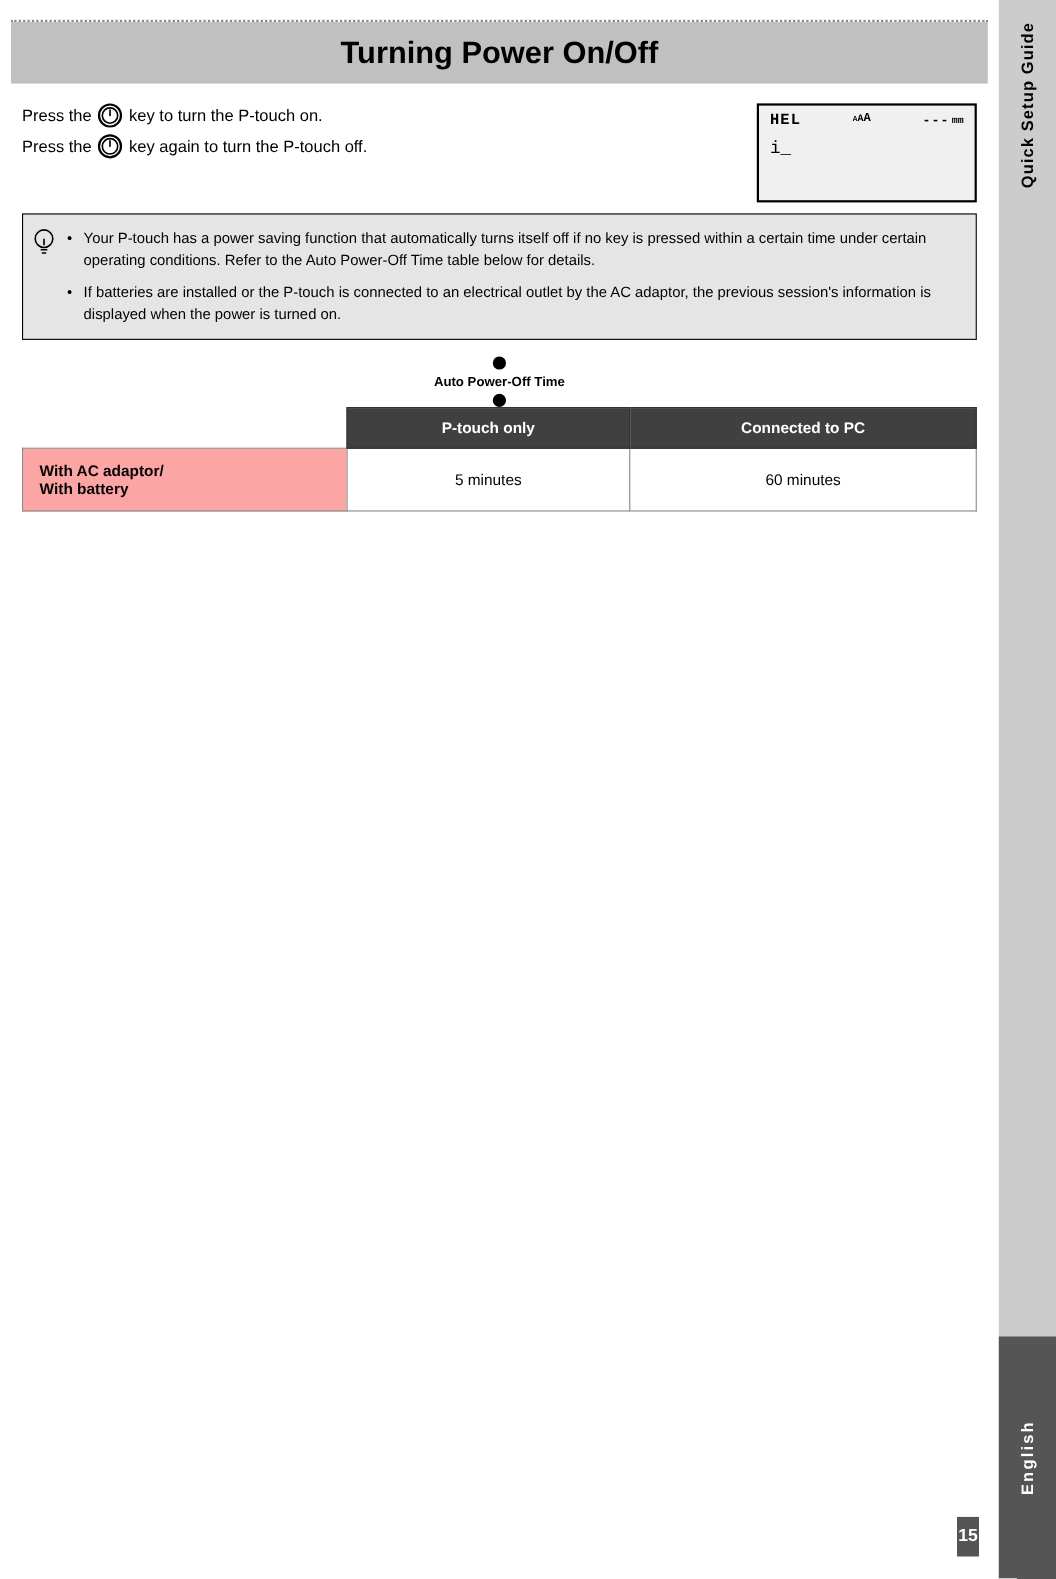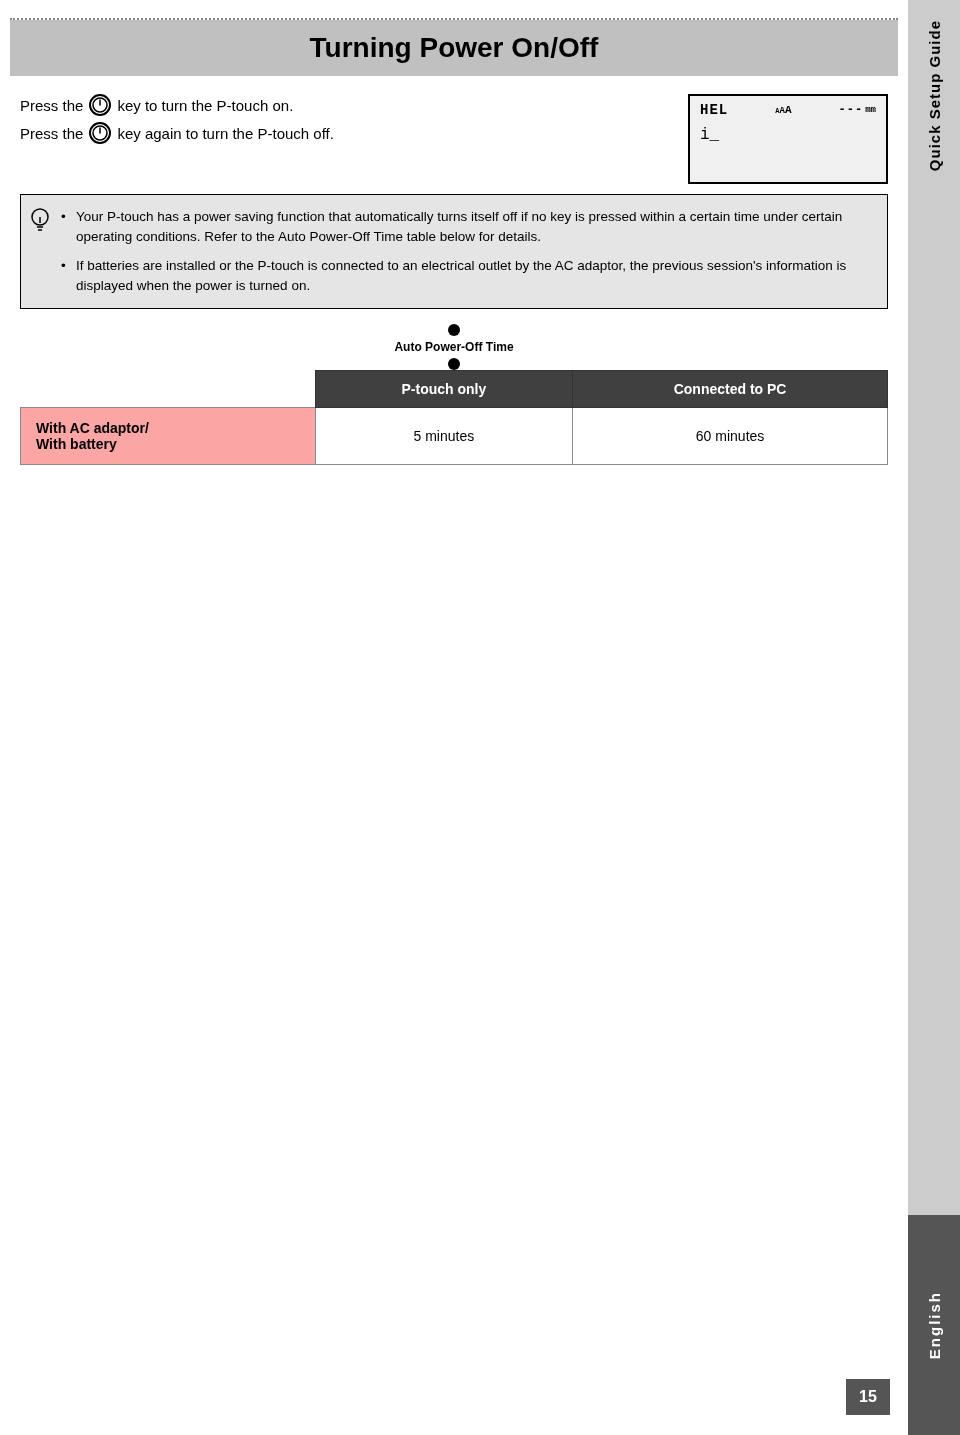--- a/index.html
+++ b/index.html
@@ -140,21 +140,20 @@
       display: flex;
       flex-direction: column;
       padding: 6px 10px;
       font-family: 'Courier New', monospace;
       position: relative;
     }
 
     .lcd-top-row {
       display: flex;
       justify-content: space-between;
-      align-items: center;
       font-size: 13px;
       font-weight: bold;
       margin-bottom: 4px;
     }
 
     .lcd-hel {
       font-size: 14px;
       font-weight: bold;
       letter-spacing: 1px;
     }
@@ -271,21 +270,21 @@
     .power-table tr:first-child th:first-child {
       background: #ffffff;
       border: none;
     }
 
     
     .page-number {
       position: absolute;
       bottom: 20px;
       right: 70px;
-      width: 44px;
+      width: 20px;
       height: 36px;
       background: #555555;
       color: #ffffff;
       display: flex;
       align-items: center;
       justify-content: center;
       font-size: 16px;
       font-weight: bold;
     }
   </style>

